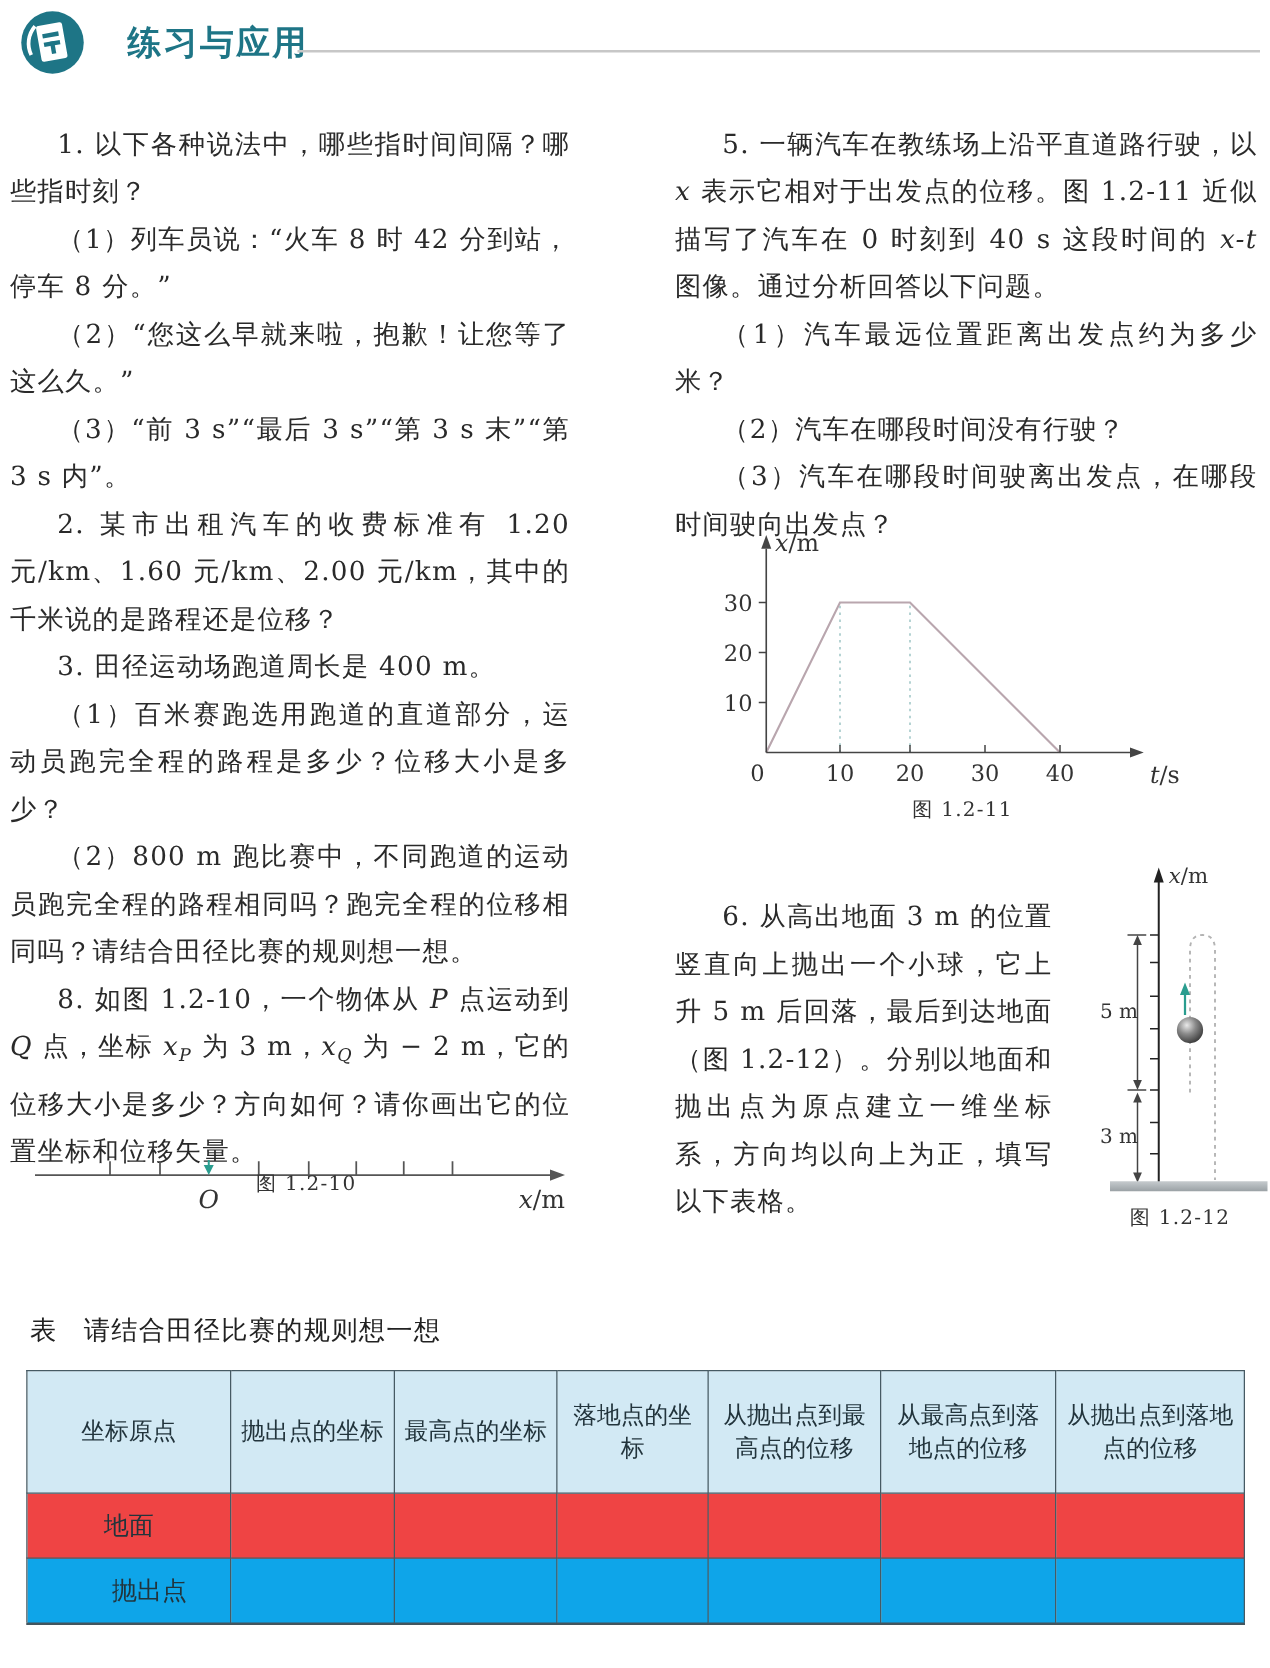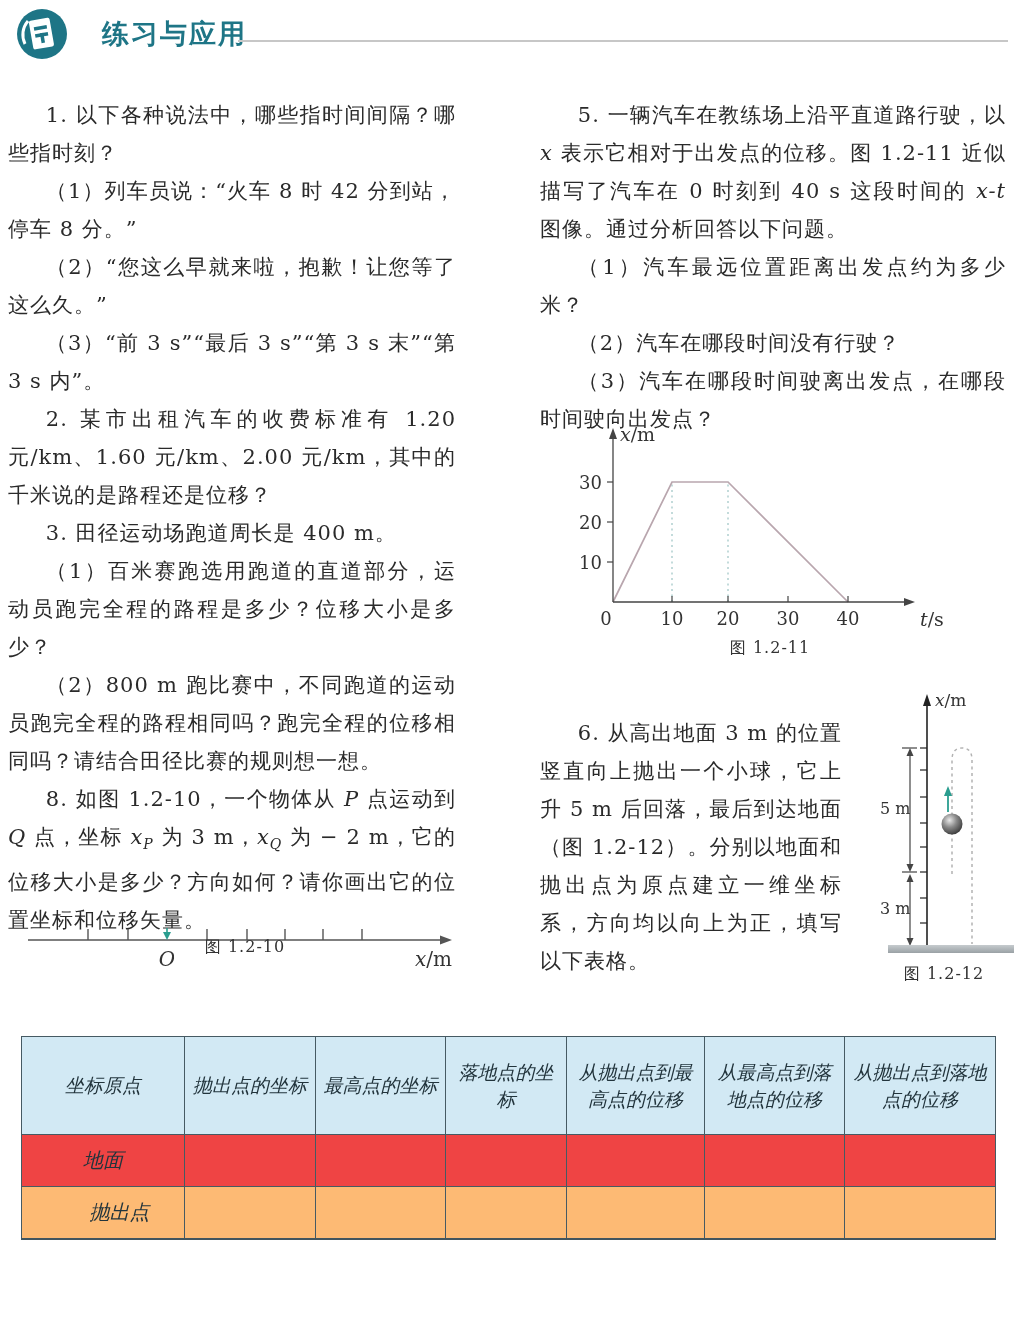--- a/index.html
+++ b/index.html
@@ -34,21 +34,21 @@
     border-collapse:collapse;table-layout:fixed;
     border:1px solid #465a63;border-bottom:2px solid #42555e;
   }
   table.tbl th,table.tbl td{
     border:1px solid #465a63;text-align:center;vertical-align:middle;
     font-weight:normal;color:#22343c;padding:4px 6px;box-sizing:border-box;
   }
   table.tbl th{font-size:19px;line-height:27px;background:#d2e9f4;height:98px;}
   table.tbl td{font-size:20px;height:52px;}
   tr.row-ground td{background:#ef4444;}
-  tr.row-throw td{background:#fdba74;padding-left:39px;}
+  tr.row-throw td{background:#0ea5e9;padding-left:39px;}
 </style>
 </head>
 <body>
 
 <div class="abs" style="left:14px;top:6px;width:56px;height:56px;">
   <svg width="56" height="56" viewBox="0 0 56 56">
     <circle cx="28" cy="28" r="25" fill="#1e7586"></circle>
     <g transform="rotate(-10 28 28)">
       <rect x="17" y="13" width="21" height="29" rx="2" fill="#ffffff"></rect>
       <rect x="21" y="20" width="13" height="3.5" fill="#1e7586"></rect>
@@ -201,21 +201,21 @@
 
     <rect x="16" y="259" width="126" height="8" fill="url(#groundg)"></rect>
   </svg>
 </div>
 <div class="abs caption" style="left:872px;top:964px;width:144px;">图 1.2-12</div>
 
 <div class="abs tbl-caption" style="left:24px;top:1050px;">
   <span>表</span><span class="gap"></span><span>请结合田径比赛的规则想一想</span>
 </div>
 
-<table class="tbl abs" style="left:21px;top:1036px;width:974px;font-style:italic;">
+<table class="tbl abs" style="left:21px;top:1096px;width:974px;">
   <colgroup>
     <col style="width:163px">
       <col style="width:131px">
       <col style="width:130px">
       <col style="width:121px">
     <col style="width:138px">
       <col style="width:140px">
       <col style="width:151px">
   </colgroup>
   <thead>

